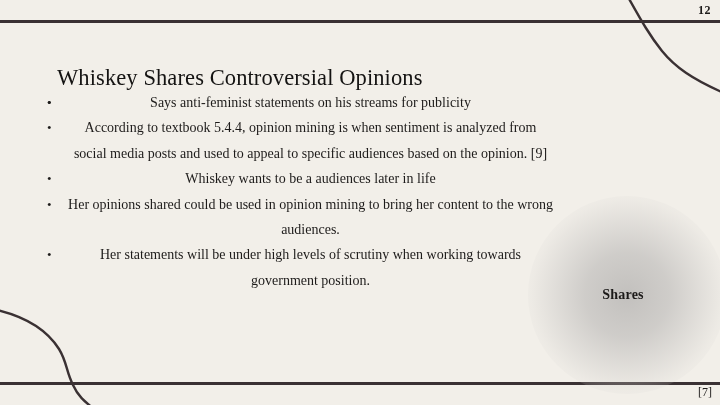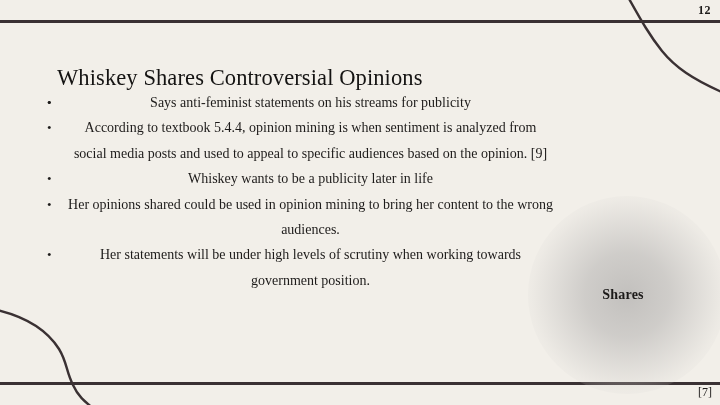--- a/index.html
+++ b/index.html
@@ -98,21 +98,21 @@
     <li>
       <span class="marker">•</span>
       <span>Says anti-feminist statements on his streams for publicity</span>
     </li>
     <li>
       <span class="marker">•</span>
       <span>According to textbook 5.4.4, opinion mining is when sentiment is analyzed from social media posts and used to appeal to specific audiences based on the opinion. [9]</span>
     </li>
     <li>
       <span class="marker">•</span>
-      <span>Whiskey wants to be a publicity later in life</span>
+      <span>Whiskey wants to be a audiences later in life</span>
     </li>
     <li>
       <span class="marker">•</span>
       <span>Her opinions shared could be used in opinion mining to bring her content to the wrong audiences.</span>
     </li>
     <li>
       <span class="marker">•</span>
       <span>Her statements will be under high levels of scrutiny when working towards government position.</span>
     </li>
   </ul>

